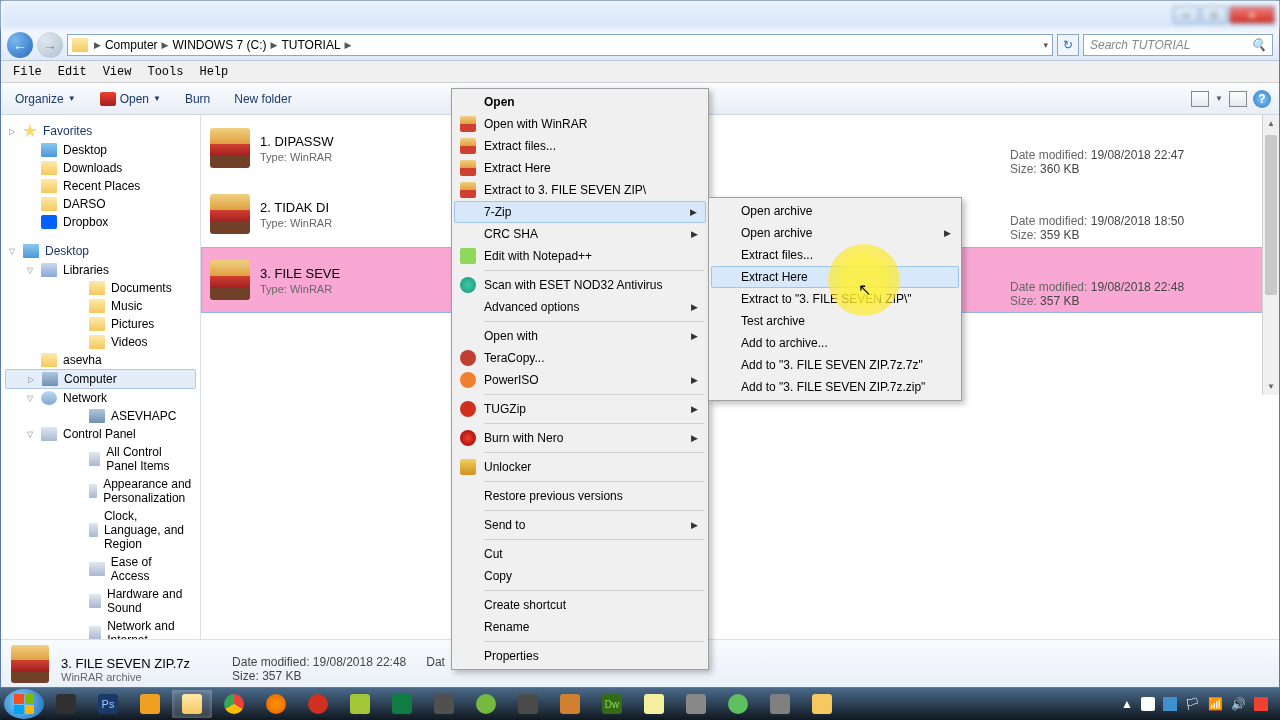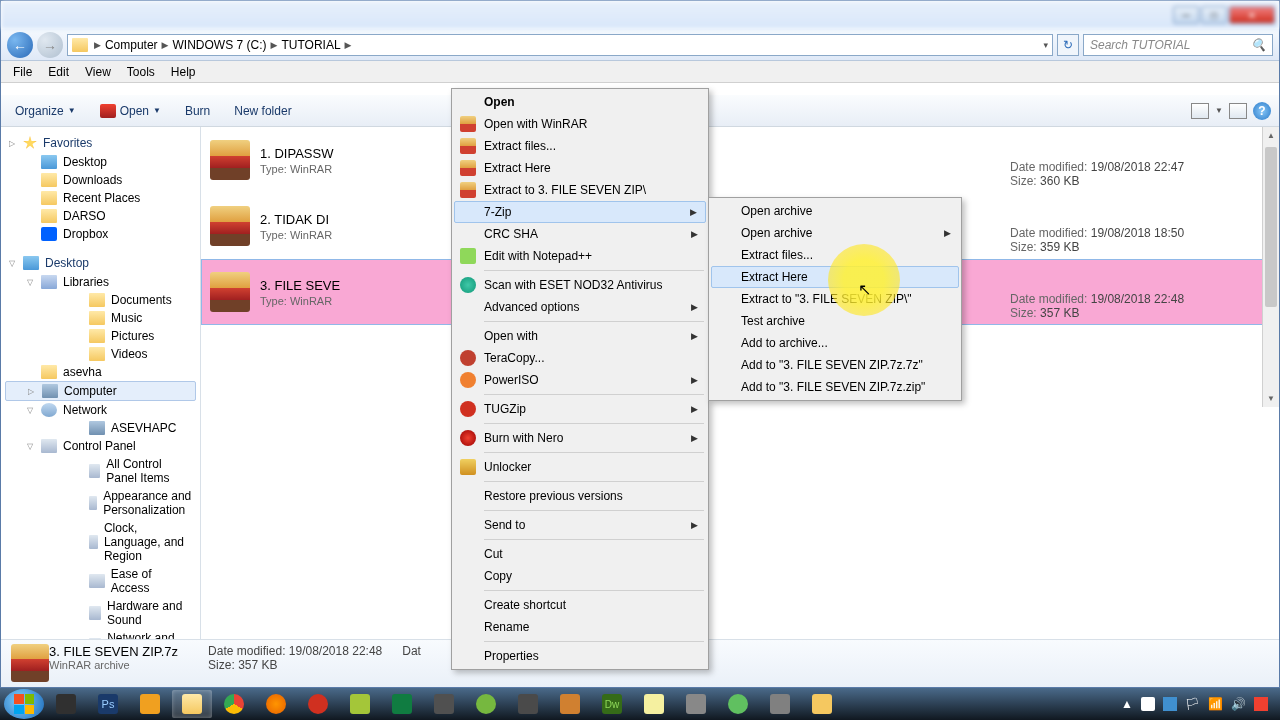--- a/index.html
+++ b/index.html
@@ -20,24 +20,24 @@
 .nav-fwd { background: radial-gradient(circle at 30% 30%, #e0e8f0, #b0c0d0); color: #888; }
 .address { flex: 1; height: 22px; background: #fff; border: 1px solid #8aa8c8; display: flex; align-items: center; padding: 0 4px; gap: 2px; }
 .address .crumb { padding: 0 2px; cursor: pointer; }
 .address .sep { font-size: 9px; color: #555; }
 .addr-folder-icon { width: 16px; height: 14px; background: linear-gradient(#ffe9a8,#f5c860); border-radius: 1px; margin-right: 4px; }
 .search { width: 190px; height: 22px; background: #fff; border: 1px solid #8aa8c8; display: flex; align-items: center; padding: 0 6px; color: #888; font-style: italic; justify-content: space-between; }
 .refresh-btn { width: 22px; height: 22px; border: 1px solid #8aa8c8; background: #f0f5fb; display: flex; align-items: center; justify-content: center; color: #2a6ab8; }
 
 
 .menubar { height: 22px; background: #f0f0f0; border-bottom: 1px solid #d0d0d0; display: flex; align-items: center; padding: 0 4px; }
-.menubar span { padding: 2px 8px; cursor: pointer; }
-
-
-.toolbar { height: 32px; background: linear-gradient(#fafcfe,#e8eef6); border-bottom: 1px solid #d0d8e0; display: flex; align-items: center; padding: 0 8px; gap: 12px; margin-top: 12px; }
+.menubar span { padding: 2px 8px; cursor: pointer; font-family: Liberation Mono, monospace; }
+
+
+.toolbar { height: 32px; background: linear-gradient(#fafcfe,#e8eef6); border-bottom: 1px solid #d0d8e0; display: flex; align-items: center; padding: 0 8px; gap: 12px; }
 .tool-item { display: flex; align-items: center; gap: 4px; padding: 3px 6px; cursor: pointer; color: #1a3a6a; }
 .tool-right { margin-left: auto; display: flex; gap: 6px; align-items: center; }
 .view-icon { width: 18px; height: 16px; border: 1px solid #888; background: linear-gradient(#fff,#e0e8f0); }
 
 
 .body { flex: 1; display: flex; overflow: hidden; }
 .sidebar { width: 200px; border-right: 1px solid #d8e0e8; background: #fff; padding: 6px 0; overflow-y: auto; position: relative; }
 .sidebar .group-header { display: flex; align-items: center; gap: 6px; padding: 3px 8px 3px 22px; font-weight: normal; color: #1a3a6a; cursor: pointer; }
 .sidebar .item { display: flex; align-items: center; gap: 6px; padding: 2px 8px 2px 40px; cursor: pointer; }
 .sidebar .item.lvl2 { padding-left: 88px; }
@@ -57,21 +57,21 @@
 .file-row { display: flex; align-items: center; padding: 4px 8px; gap: 10px; border: 1px solid transparent; }
 .file-row.selected { background: #f9a8d4; border: 1px solid #90b8e8; }
 .rar-icon { width: 40px; height: 40px; background: linear-gradient(#f0d080 0%,#e0a040 40%,#d04030 40%,#a02020 70%,#704028 70%); border-radius: 3px; flex-shrink: 0; }
 .file-info { flex: 1; }
 .file-name { font-size: 13px; color: #000; }
 .file-type { font-size: 11px; color: #666; margin-top: 2px; }
 .file-meta { width: 260px; font-size: 11px; color: #444; margin-top: 28px; }
 .file-meta .lbl { color: #666; }
 
 
-.details { height: 48px; border-top: 1px solid #d8e0e8; background: linear-gradient(#f8fbfe,#eaf0f8); display: flex; align-items: flex-start; padding: 4px 10px; }
+.details { height: 48px; border-top: 1px solid #d8e0e8; background: linear-gradient(#f8fbfe,#eaf0f8); display: flex; align-items: flex-end; padding: 4px 10px; gap: 12px; }
 .details .rar-icon { width: 38px; height: 38px; }
 .details-info { display: flex; flex-direction: column; }
 .details-name { font-size: 13px; }
 .details-sub { font-size: 11px; color: #666; }
 .details-meta { display: flex; gap: 20px; font-size: 11px; color: #444; margin-left: 30px; }
 
 
 .context-menu { position: absolute; background: #f0f0f0; border: 1px solid #a0a0a0; box-shadow: 3px 3px 6px rgba(0,0,0,0.25); min-width: 250px; padding: 2px; }
 .cm1 { top: 88px; left: 451px; width: 258px; }
 .cm2 { top: 197px; left: 708px; width: 254px; }

